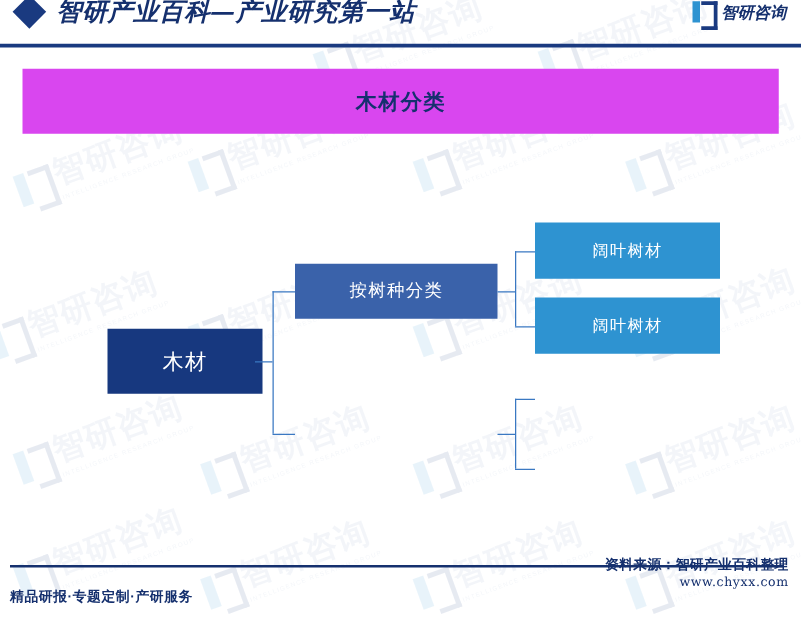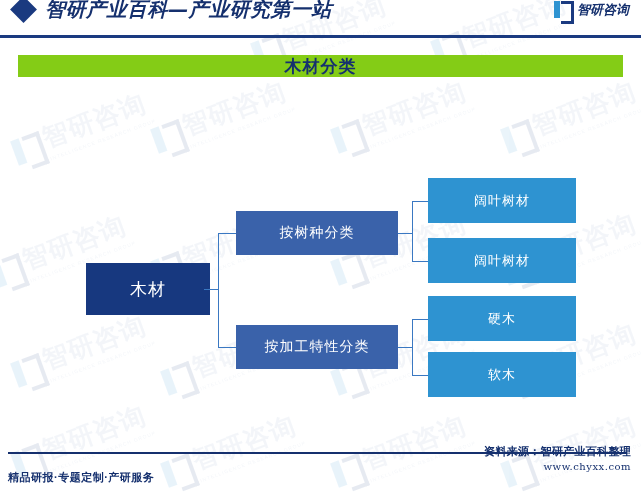--- a/index.html
+++ b/index.html
@@ -127,22 +127,22 @@
     font-weight: bold;
     color: #15306e;
     white-space: nowrap;
   }
 
   
   #title-bar {
     position: relative;
     z-index: 5;
     margin: 17px 18px 0 18px;
-    height: 22px;
-    background: #84cc16;
+    height: 52px;
+    background: #d946ef;
     display: flex;
     align-items: center;
     justify-content: center;
   }
   #chart-title {
     font-family: "DejaVu Serif", "Liberation Serif", serif;
     font-size: 17px;
     font-weight: bold;
     color: #15306e;
     letter-spacing: 1px;
@@ -397,33 +397,24 @@
     <div class="connector h" style="left: 398px; top: 233px; width: 14px; background: rgb(58, 120, 194);"></div>
     <div class="connector v" style="left: 412px; top: 200.5px; height: 60px; background: rgb(58, 120, 194);"></div>
     <div class="connector h" style="left: 412px; top: 200.5px; width: 16px; background: rgb(58, 120, 194);"></div>
     <div class="node node-leaf" style="left: 428px; top: 178px; width: 148px; height: 45px;">
       <span>阔叶树材</span>
     </div>
     <div class="connector h" style="left: 412px; top: 260.5px; width: 16px; background: rgb(58, 120, 194);"></div>
     <div class="node node-leaf" style="left: 428px; top: 238px; width: 148px; height: 45px;">
       <span>阔叶树材</span>
     </div>
-    <div class="node node-mid" style="left: 236px; top: 325px; width: 162px; height: 44px;">
-      <span>按加工特性分类</span>
-    </div>
     <div class="connector h" style="left: 398px; top: 347px; width: 14px; background: rgb(58, 120, 194);"></div>
     <div class="connector v" style="left: 412px; top: 318.5px; height: 56px; background: rgb(58, 120, 194);"></div>
     <div class="connector h" style="left: 412px; top: 318.5px; width: 16px; background: rgb(58, 120, 194);"></div>
-    <div class="node node-leaf" style="left: 428px; top: 296px; width: 148px; height: 45px;">
-      <span>硬木</span>
-    </div>
     <div class="connector h" style="left: 412px; top: 374.5px; width: 16px; background: rgb(58, 120, 194);"></div>
-    <div class="node node-leaf" style="left: 428px; top: 352px; width: 148px; height: 45px;">
-      <span>软木</span>
-    </div>
   </div>
 
 <div id="footer">
   <div id="footer-rule"></div>
   <div id="footer-left">精品研报·专题定制·产研服务</div>
   <div id="footer-source">资料来源：智研产业百科整理</div>
   <div id="footer-url">www.chyxx.com</div>
 </div>
 
 </body></html>

